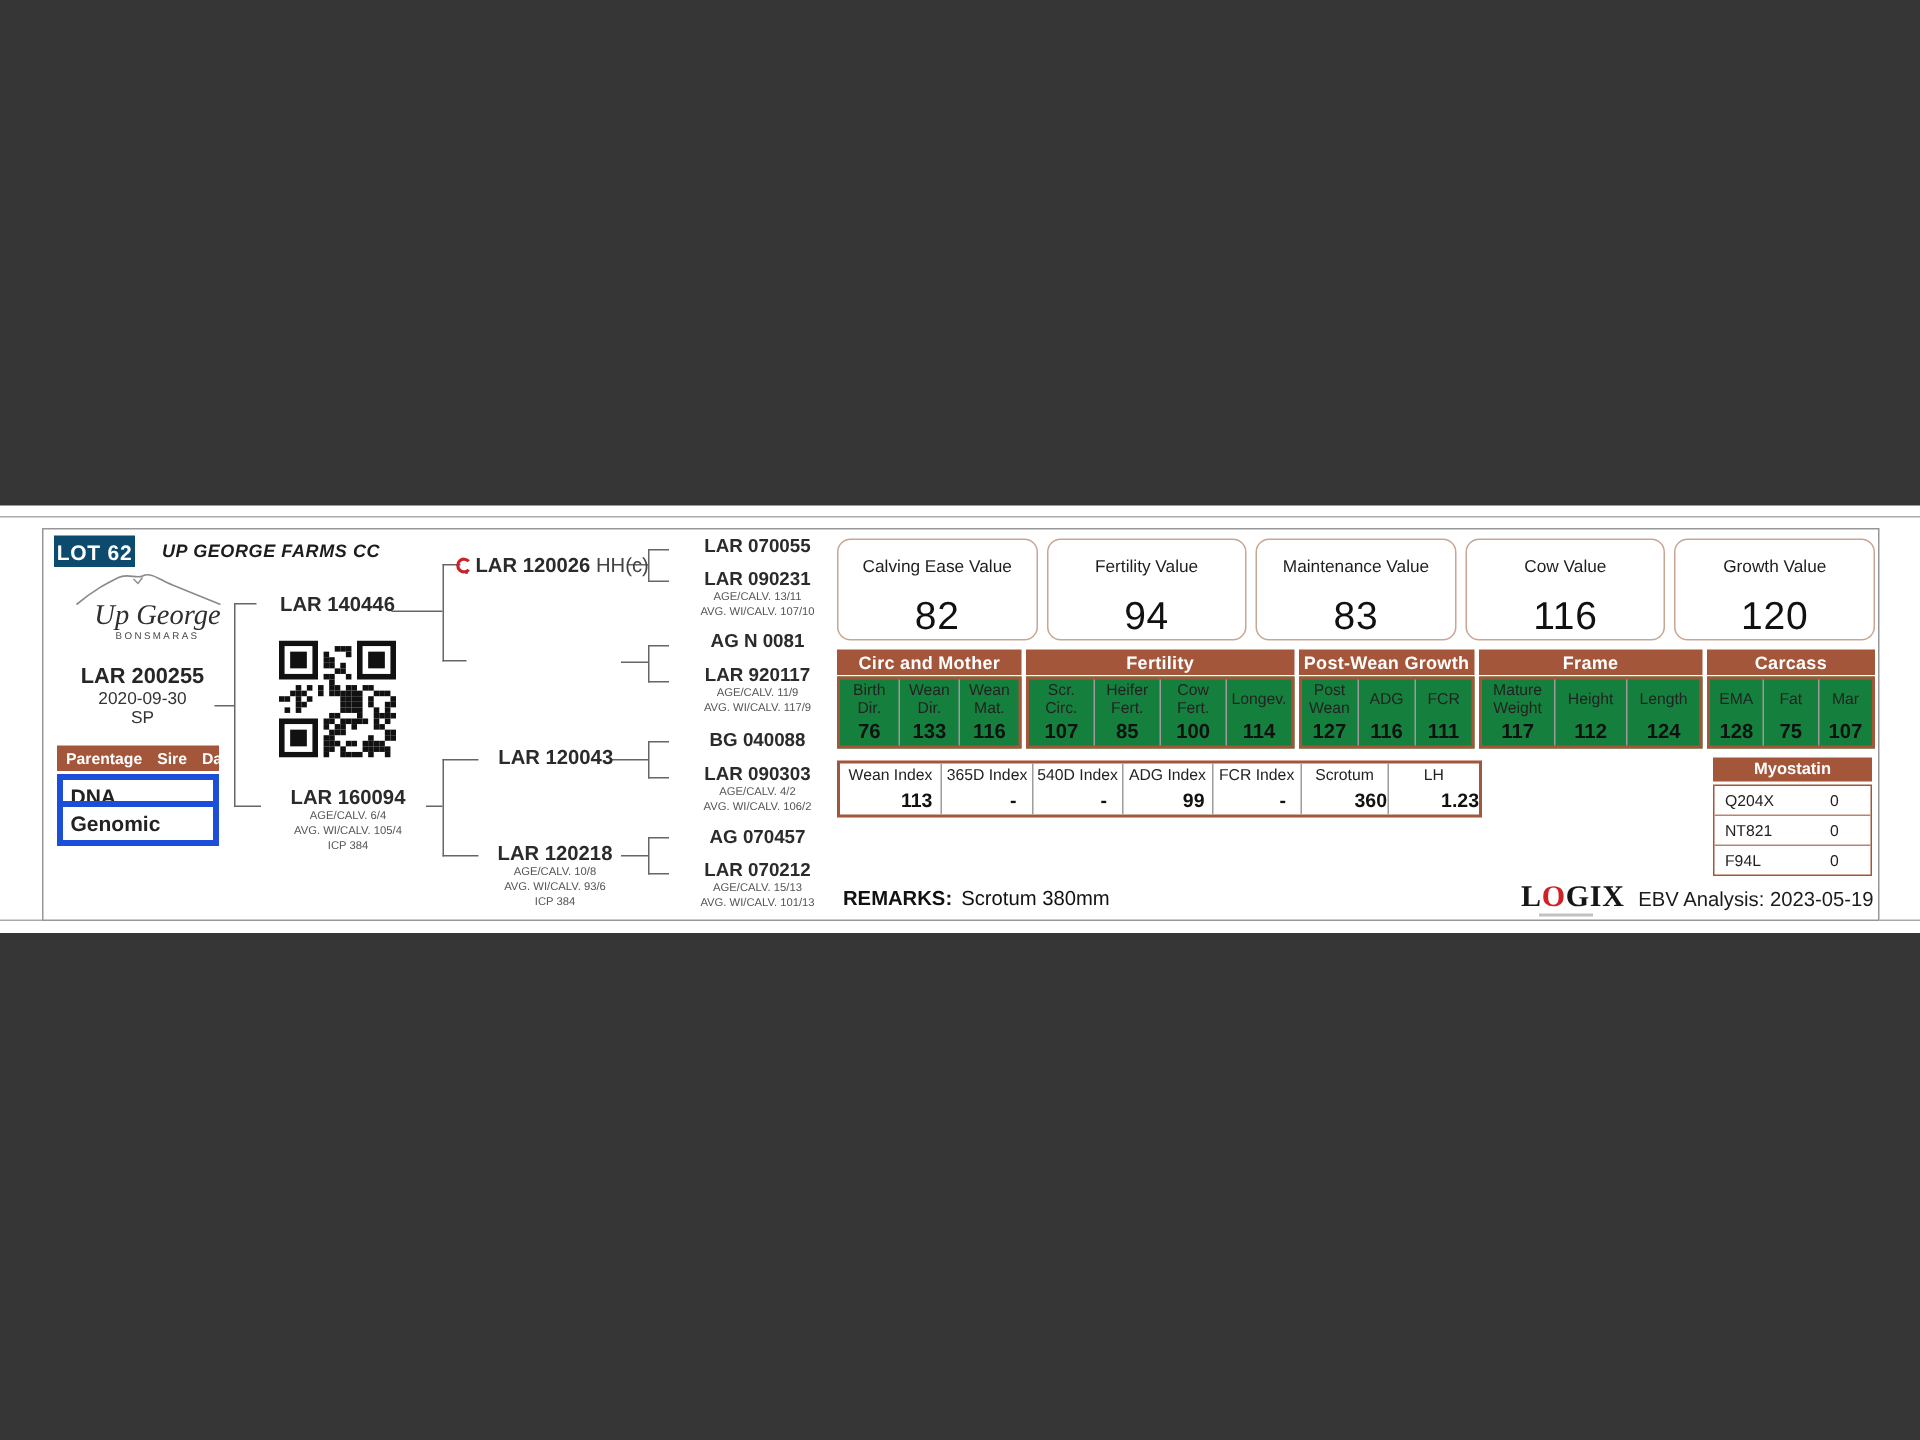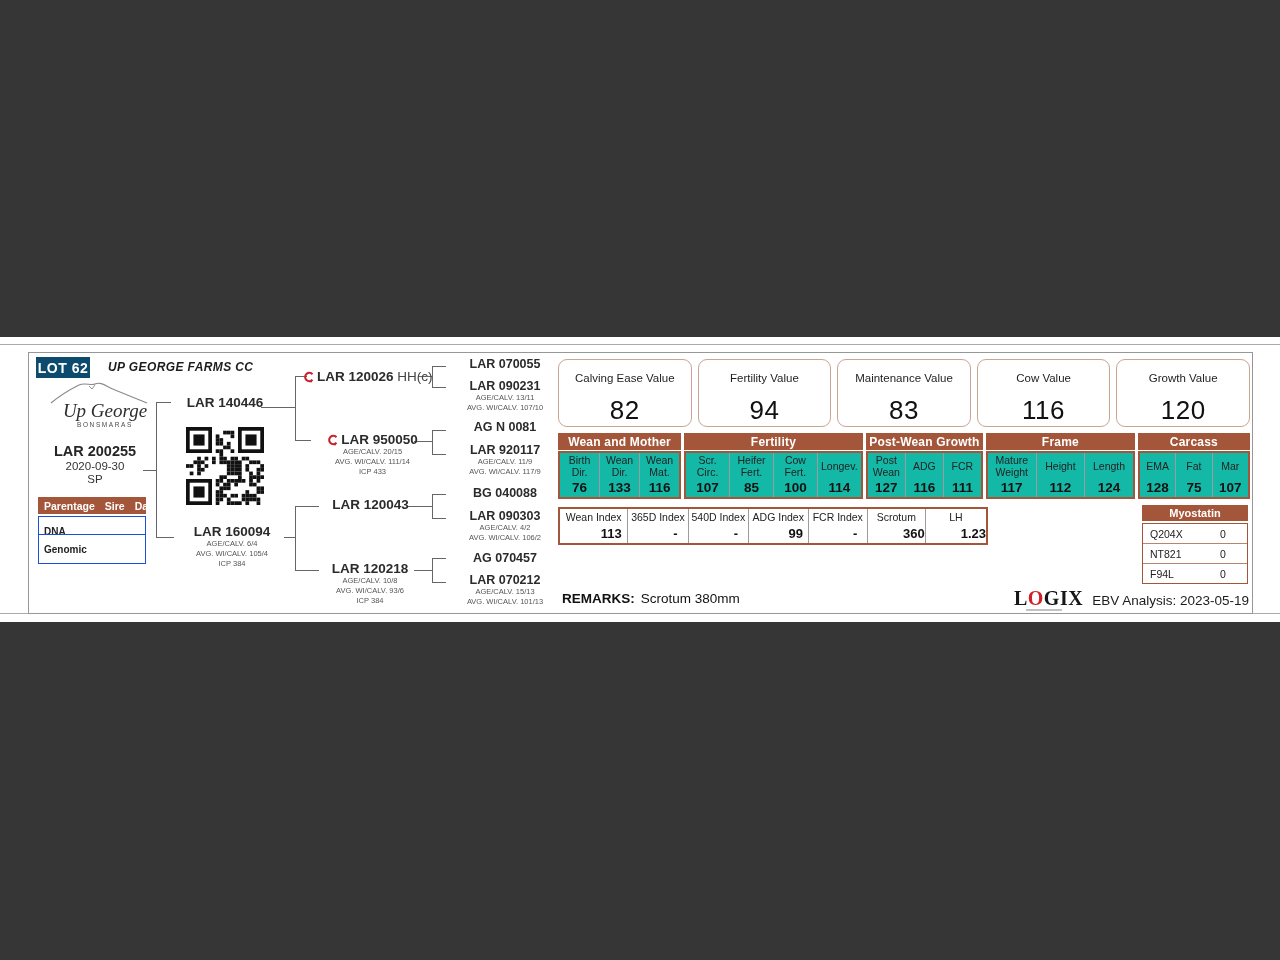--- a/index.html
+++ b/index.html
@@ -14,41 +14,41 @@
            font-weight:bold;font-size:14px;display:flex;align-items:center;justify-content:center;letter-spacing:.5px;}
   #farm-name{left:108px;top:360px;width:220px;font-style:italic;font-weight:bold;font-size:12px;letter-spacing:.4px;color:#1c1c1c;}
   #logo{left:45px;top:379px;width:120px;text-align:center;}
   #logo .script{font-family:"Liberation Serif",serif;font-style:italic;font-size:19px;color:#2e2e2e;line-height:1;margin-top:-4px;}
   #logo .small{font-size:6.5px;letter-spacing:1.6px;color:#4a4a4a;margin-top:1px;}
   #animal-id{left:30px;top:443px;width:130px;text-align:center;font-weight:bold;font-size:14.5px;color:#262626;}
   #animal-dob{left:30px;top:460px;width:130px;text-align:center;font-size:11.5px;color:#333;}
   #animal-status{left:30px;top:473px;width:130px;text-align:center;font-size:11.5px;color:#333;}
   #parentage-head{left:38px;top:497px;width:108px;height:17px;background:#A4563A;color:#fff;font-weight:bold;
                   font-size:10.5px;display:flex;align-items:center;padding:0 6px;box-sizing:border-box;gap:10px;}
-  .pg-row{left:38px;width:108px;height:30px;border:1px solid #1d4ed8;background:#fff;font-size:10px;font-weight:bold;
+  .pg-row{left:38px;width:108px;height:30px;border:4px solid #1d4ed8;background:#fff;font-size:14px;font-weight:bold;
           color:#222;display:flex;align-items:center;padding-left:5px;box-sizing:border-box;}
   
   .ped{position:absolute;text-align:center;color:#2b2b2b;}
   .ped .nm{font-weight:bold;font-size:13.5px;white-space:nowrap;}
   .ped .nm .sfx{font-weight:normal;color:#444;}
   .ped .sub{font-size:7.5px;color:#555;line-height:1.34;white-space:nowrap;}
   .merit{display:inline-block;vertical-align:-2px;margin-right:3px;}
   .line{position:absolute;background:#666;}
   
   #value-row{left:558px;top:359px;width:692px;display:flex;gap:6px;}
   .vbox{flex:1;height:66px;border:1px solid #C8A693;border-radius:9px;text-align:center;background:#fff;}
   .vbox .t{height:32px;display:flex;align-items:center;justify-content:center;font-size:11.5px;line-height:1.2;
            color:#1e1e1e;padding:3px 6px 0 6px;}
   .vbox .v{font-size:26px;color:#111;letter-spacing:.5px;}
   
   #ebv-row{left:558px;top:433px;width:692px;display:flex;gap:3px;}
   .grp{display:flex;flex-direction:column;}
   .grp-h{height:17px;background:#A4563A;color:#fff;font-weight:bold;font-size:12px;display:flex;
          align-items:center;justify-content:center;letter-spacing:.2px;}
-  .grp-b{border:2px solid #A4563A;background:#14b8a6;display:flex;height:44px;margin-top:1px;}
+  .grp-b{border:2px solid #A4563A;background:#15803d;display:flex;height:44px;margin-top:1px;}
   .col{flex:1;display:flex;flex-direction:column;border-right:1px solid #9c9c9c;}
   .col:last-child{border-right:none;}
   .col .cl{flex:1;display:flex;align-items:center;justify-content:center;font-size:10.5px;line-height:1.12;
            text-align:center;color:#222;padding:1px 2px 0 2px;}
   .col .cv{font-weight:bold;font-size:13.5px;text-align:center;padding-bottom:2px;color:#111;}
   
   #idx-table{left:558px;top:507px;width:426px;border:2px solid #A4563A;background:#fff;display:flex;height:34px;}
   #idx-table .col .cl{font-size:10.5px;}
   #idx-table .col .cv{font-size:13px;padding-left:35px;}
   
@@ -284,29 +284,20 @@
     <div class="sub">AVG. WI/CALV. 105/4</div>
     <div class="sub">ICP 384</div>
   </div>
 
   <div class="ped" style="left:303px;top:369px;width:130px;text-align:left;">
     <div class="nm"><span class="merit"><svg width="11" height="12" viewBox="0 0 11 12">
             <path d="M9.5 3.2 A4.2 4.2 0 1 0 9.5 8.8" fill="none" stroke="#C8232C" stroke-width="2.1"></path>
             <circle cx="8" cy="10.6" r="1" fill="#C8232C"></circle>
           </svg></span><span>LAR 120026</span> <span class="sfx">HH(c)</span></div>
   </div>
-  <div class="ped" style="left:315px;top:432px;width:115px;">
-    <div class="nm"><span class="merit"><svg width="11" height="12" viewBox="0 0 11 12">
-            <path d="M9.5 3.2 A4.2 4.2 0 1 0 9.5 8.8" fill="none" stroke="#C8232C" stroke-width="2.1"></path>
-            <circle cx="8" cy="10.6" r="1" fill="#C8232C"></circle>
-          </svg></span><span>LAR 950050</span></div>
-    <div class="sub">AGE/CALV. 20/15</div>
-    <div class="sub">AVG. WI/CALV. 111/14</div>
-    <div class="sub">ICP 433</div>
-  </div>
   <div class="ped" style="left:318px;top:497px;width:105px;">
     <div class="nm">LAR 120043</div>
   </div>
   <div class="ped" style="left:320px;top:561px;width:100px;">
     <div class="nm">LAR 120218</div>
     <div class="sub">AGE/CALV. 10/8</div>
     <div class="sub">AVG. WI/CALV. 93/6</div>
     <div class="sub">ICP 384</div>
   </div>
 
@@ -361,21 +352,21 @@
       <div class="v">116</div>
     </div>
     <div class="vbox">
       <div class="t">Growth Value</div>
       <div class="v">120</div>
     </div>
   </div>
 
   <div class="abs" id="ebv-row">
     <div class="grp" style="flex:124;">
-      <div class="grp-h">Wean and Mother</div>
+      <div class="grp-h">Circ and Mother</div>
       <div class="grp-b">
         <div class="col">
             <div class="cl">Birth Dir.</div>
             <div class="cv">76</div>
           </div>
         <div class="col">
             <div class="cl">Wean Dir.</div>
             <div class="cv">133</div>
           </div>
         <div class="col">

